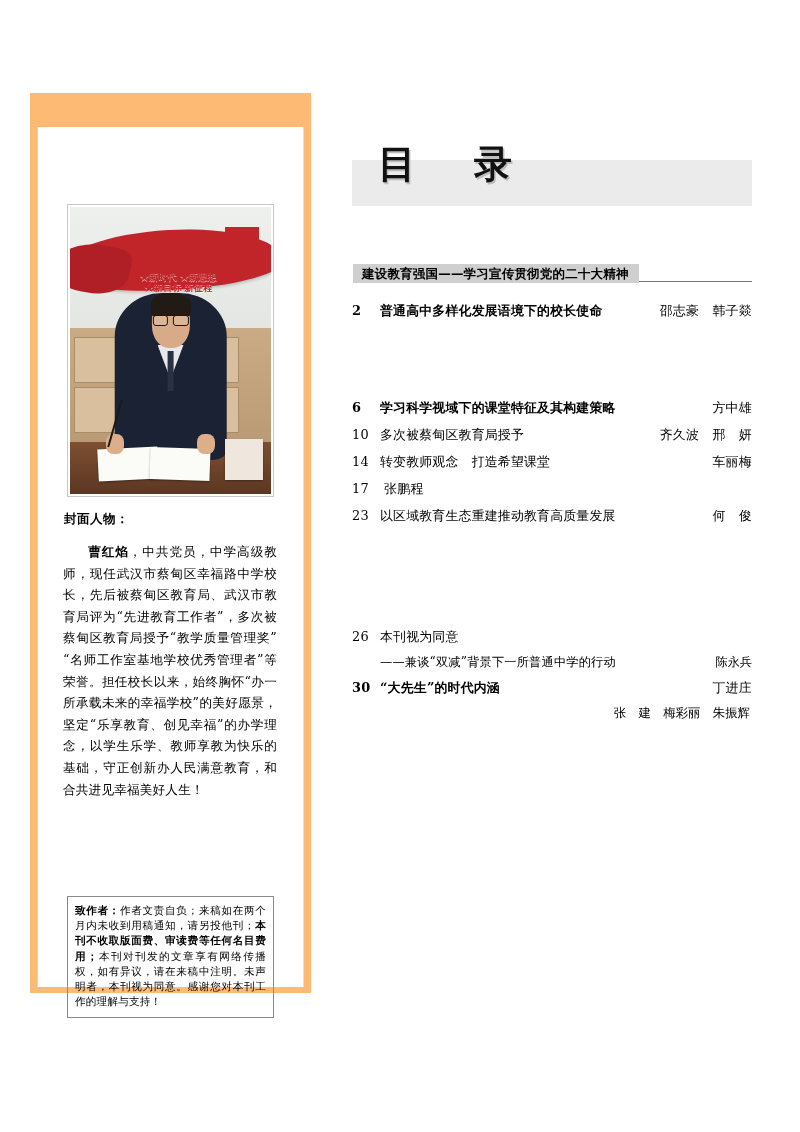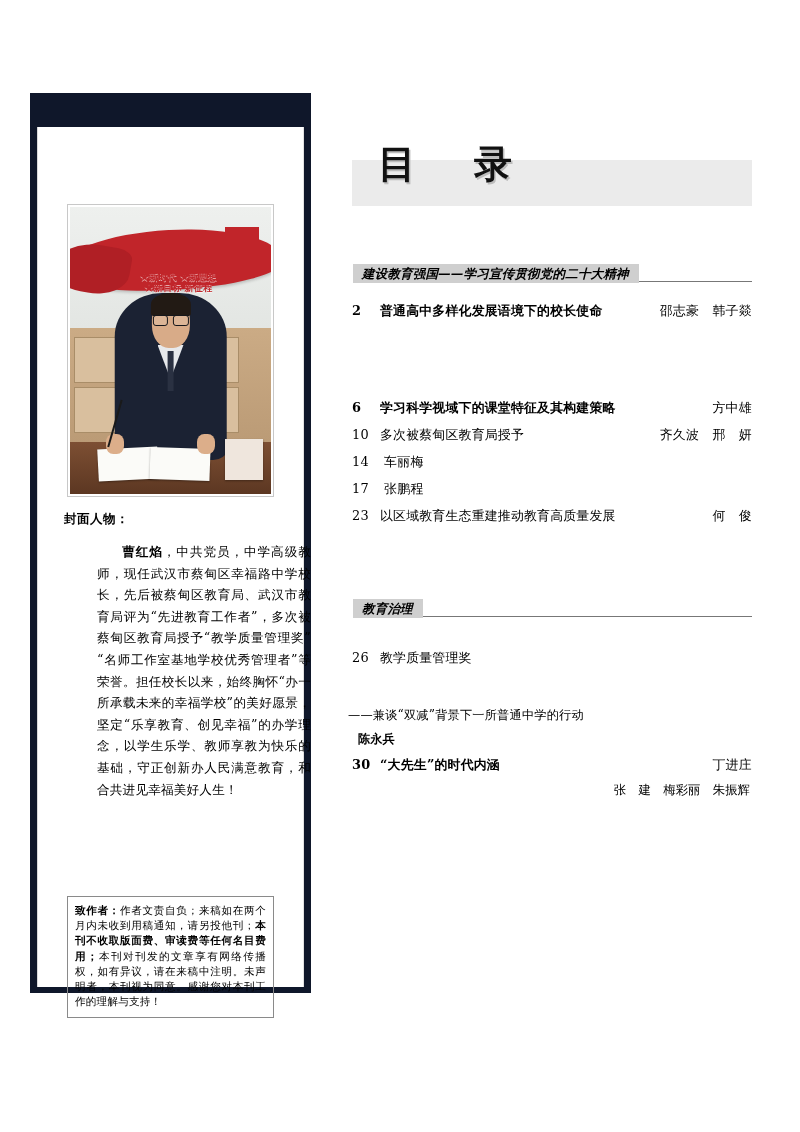--- a/index.html
+++ b/index.html
@@ -23,21 +23,21 @@
     background: #ffffff;
   }
 
   
   .left-col {
     position: absolute;
     left: 30px;
     top: 93px;
     width: 281px;
     height: 900px;
-    background: #0f172a;
+    background: #fdba74;
     text-decoration: underline;
   }
   .left-inner {
     position: absolute;
     left: 7px;
     top: 34px;
     width: 267px;
     height: 860px;
     background: #ffffff;
     border-left: 1px solid #d9d9d9;
@@ -258,21 +258,20 @@
     left: 25px;
     top: 414px;
     width: 214px;
     font-family: "DejaVu Serif", "Liberation Serif", serif;
     font-size: 12.6px;
     line-height: 21.6px;
     text-align: justify;
     text-justify: inter-ideograph;
     text-indent: 2em;
     letter-spacing: .2px;
-    margin-left: 34px;
   }
   .cover-body b { font-weight: bold; }
 
   
   .notice {
     position: absolute;
     left: 29px;
     top: 769px;
     width: 207px;
     box-sizing: border-box;
@@ -315,21 +314,20 @@
     white-space: pre;
   }
 
   .section { margin-top: 0; }
   .sec-head {
     position: relative;
     display: flex;
     align-items: flex-end;
     height: 21px;
     margin-left: 5px;
-    font-style: italic;
   }
   .sec-head .band {
     background: #cfcfcf;
     height: 19px;
     line-height: 19px;
     padding: 0 10px 0 9px;
     font-family: "DejaVu Sans", "Liberation Sans", sans-serif;
     font-weight: bold;
     font-size: 12.5px;
     white-space: nowrap;
@@ -371,25 +369,24 @@
     letter-spacing: .3px;
   }
   .entry.bold .pg,
   .entry.bold .ti { font-weight: bold; }
   .sub-line {
     display: flex;
     align-items: baseline;
     font-family: "DejaVu Serif", "Liberation Serif", serif;
     font-size: 12.2px;
     line-height: 24px;
-    flex-direction: column;
   }
   .sub-line .sp { flex: 0 0 32px; }
   .sub-line .tx { flex: 1 1 auto; letter-spacing: .2px; }
-  .sub-line .au { flex: 0 0 auto; white-space: pre; padding-left: 10px; font-weight: bold; }
+  .sub-line .au { flex: 0 0 auto; white-space: pre; padding-left: 10px; }
   .authors-own-line {
     text-align: right;
     font-family: "DejaVu Serif", "Liberation Serif", serif;
     font-size: 12.4px;
     line-height: 24px;
     white-space: pre;
     padding-right: 2px;
   }
   .gap-sm { height: 12px; }
   .gap-lg { height: 56px; }
@@ -481,47 +478,44 @@
           <span class="ti">学习科学视域下的课堂特征及其构建策略</span>
           <span class="au">方中雄</span>
         </div>
         <div class="entry">
           <span class="pg">10</span>
           <span class="ti">多次被蔡甸区教育局授予</span>
           <span class="au">齐久波　邢　妍</span>
         </div>
         <div class="entry">
           <span class="pg">14</span>
+          <span class="ti">转变教师观念　打造希望课堂</span>
           <span class="au">车丽梅</span>
         </div>
         <div class="entry">
           <span class="pg">17</span>
           <span class="au">张鹏程</span>
         </div>
         <div class="entry">
           <span class="pg">23</span>
           <span class="ti">以区域教育生态重建推动教育高质量发展</span>
           <span class="au">何　俊</span>
         </div>
       </div>
     </div>
 
     <div class="gap-lg"></div>
     <div class="gap-sm"></div>
 
     <div class="section">
-      <div class="sec-head">
-        <div class="band">教育治理</div>
-        <div class="rule"></div>
-      </div>
       <div class="entries">
         <div class="gap-sm"></div>
         <div class="entry">
           <span class="pg">26</span>
-          <span class="ti">教学质量管理奖</span>
+          <span class="ti">本刊视为同意</span>
         </div>
         <div class="sub-line">
           <span class="sp"></span>
           <span class="tx">——兼谈“双减”背景下一所普通中学的行动</span>
           <span class="au">陈永兵</span>
         </div>
         <div class="entry bold">
           <span class="pg">30</span>
           <span class="ti">“大先生”的时代内涵</span>
           <span class="au">丁进庄</span>

